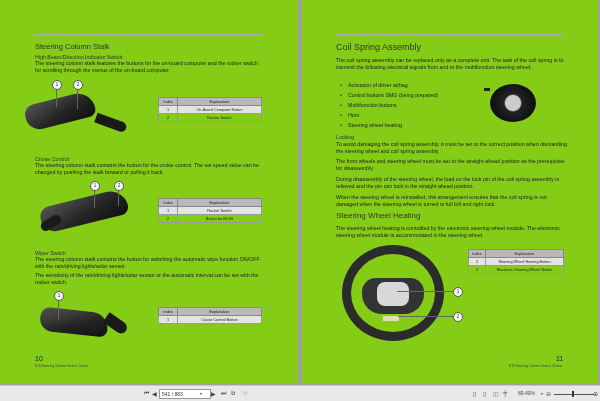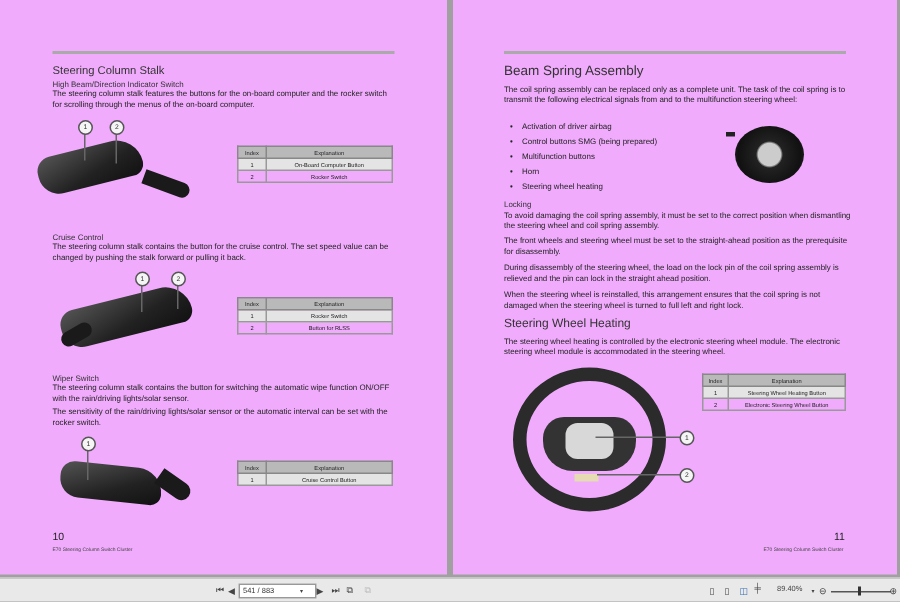--- a/index.html
+++ b/index.html
@@ -1,18 +1,18 @@
 <!DOCTYPE html>
 <html><head>
 <meta charset="utf-8">
 <style>
   html,body{margin:0;padding:0;}
   body{width:600px;height:401px;overflow:hidden;background:#9a9a9a;font-family:"Liberation Sans",sans-serif;position:relative;}
   .viewer{position:absolute;left:0;top:0;width:600px;height:385px;background:#a0a0a0;}
-  .page{position:absolute;top:0;background:#f0abfc;height:383px;overflow:hidden;}
+  .page{position:absolute;top:0;background:#84cc16;height:383px;overflow:hidden;}
   .page-left{left:0;width:298px;}
   .page-right{left:302px;width:296px;}
   .rule{position:absolute;height:2px;background:#aaa;}
   .h1{position:absolute;font-size:7.5px;color:#333;}
   .h1big{position:absolute;font-size:9px;color:#333;}
   .sub{position:absolute;font-size:5.3px;color:#333;}
   .txt{position:absolute;font-size:5.3px;line-height:6.5px;color:#222;}
   table.idx{position:absolute;border-collapse:collapse;font-size:3.8px;color:#222;}
   table.idx th{background:#b9b9b9;font-weight:normal;border:0.5px solid #888;padding:1.5px 2px;text-align:center;}
   table.idx td{border:0.5px solid #999;padding:1.5px 2px;text-align:center;}
@@ -119,21 +119,21 @@
           </tr>
     </tbody>
       </table>
 
     <div class="pnum" style="left:35px;top:355px;">10</div>
     <div class="pfoot" style="left:35px;top:364px;">E70 Steering Column Switch Cluster</div>
   </div>
 
   <div class="page page-right">
     <div class="rule" style="left:34px;top:34px;width:228px;"></div>
-    <div class="h1big" style="left:34px;top:42px;">Beam Spring Assembly</div>
+    <div class="h1big" style="left:34px;top:42px;">Coil Spring Assembly</div>
     <div class="txt" style="left:34px;top:57px;width:232px;">The coil spring assembly can be replaced only as a complete unit. The task of the coil spring is to transmit the following electrical signals from and to the multifunction steering wheel:</div>
 
     <ul class="bul" style="left:38px;top:82px;">
       <li>Activation of driver airbag</li>
       <li>Control buttons SMG (being prepared)</li>
       <li>Multifunction buttons</li>
       <li>Horn</li>
       <li>Steering wheel heating</li>
     </ul>
 

